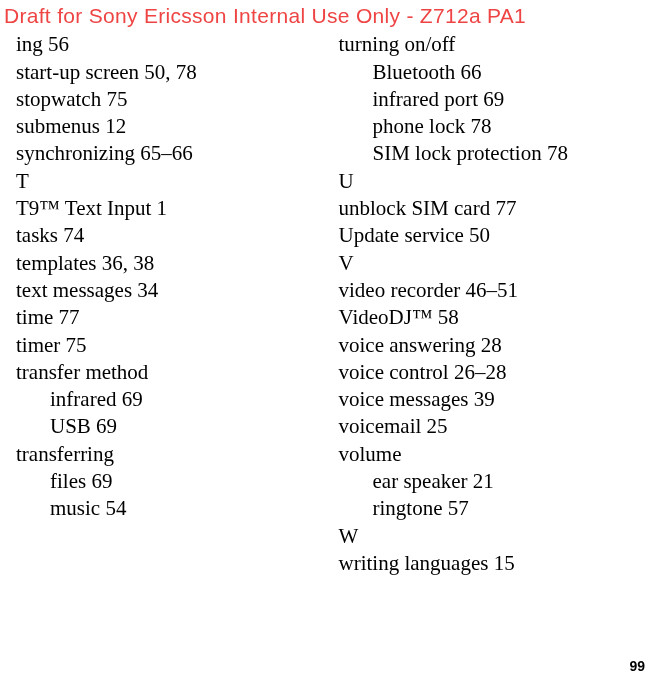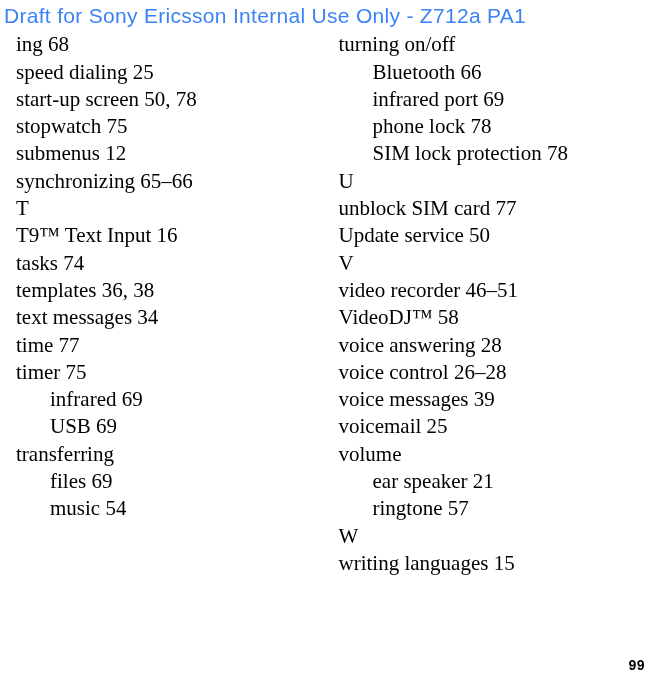--- a/index.html
+++ b/index.html
@@ -9,21 +9,21 @@
       line-height: 1.3;
       color: #000;
       width: 657px;
       height: 683px;
       background: #fff;
       position: relative;
     }
     .header {
       font-family: Arial, Helvetica, sans-serif;
       font-size: 21px;
-      color: #3b82f6;
+      color: #ef4444;
       padding: 2px 0 2px 4px;
       letter-spacing: 0.3px;
     }
     .columns {
       display: flex;
       padding: 0 8px 0 16px;
     }
     .col {
       width: 50%;
     }
@@ -33,46 +33,46 @@
       white-space: pre;
     }
     .indent1 { padding-left: 34px; }
     .heading {
       font-weight: normal;
     }
     .page-num {
       position: absolute;
       right: 12px;
       bottom: 8px;
-      font-family: Liberation Mono, monospace;
+      font-family: Liberation Sans, sans-serif;
       font-size: 14px;
       font-weight: bold;
       color: #000;
     }
   </style>
 </head>
 <body>
 
 <div class="header">Draft for Sony Ericsson Internal Use Only - Z712a PA1</div>
 
 <div class="columns">
   <div class="col col-left" id="col-left">
-      <div class="entry">ing 68</div>
-      <div class="entry">speed dialing 25</div>
+      <div class="entry">ing 56</div>
       <div class="entry">start-up screen 50, 78</div>
       <div class="entry">stopwatch 75</div>
       <div class="entry">submenus 12</div>
       <div class="entry">synchronizing 65–66</div>
       <div class="entry heading">T</div>
-      <div class="entry">T9™ Text Input 16</div>
+      <div class="entry">T9™ Text Input 1</div>
       <div class="entry">tasks 74</div>
       <div class="entry">templates 36, 38</div>
       <div class="entry">text messages 34</div>
       <div class="entry">time 77</div>
       <div class="entry">timer 75</div>
+      <div class="entry">transfer method</div>
       <div class="entry indent1">infrared 69</div>
       <div class="entry indent1">USB 69</div>
       <div class="entry">transferring</div>
       <div class="entry indent1">files 69</div>
       <div class="entry indent1">music 54</div>
     </div>
   <div class="col col-right" id="col-right">
       <div class="entry">turning on/off</div>
       <div class="entry indent1">Bluetooth 66</div>
       <div class="entry indent1">infrared port 69</div>

